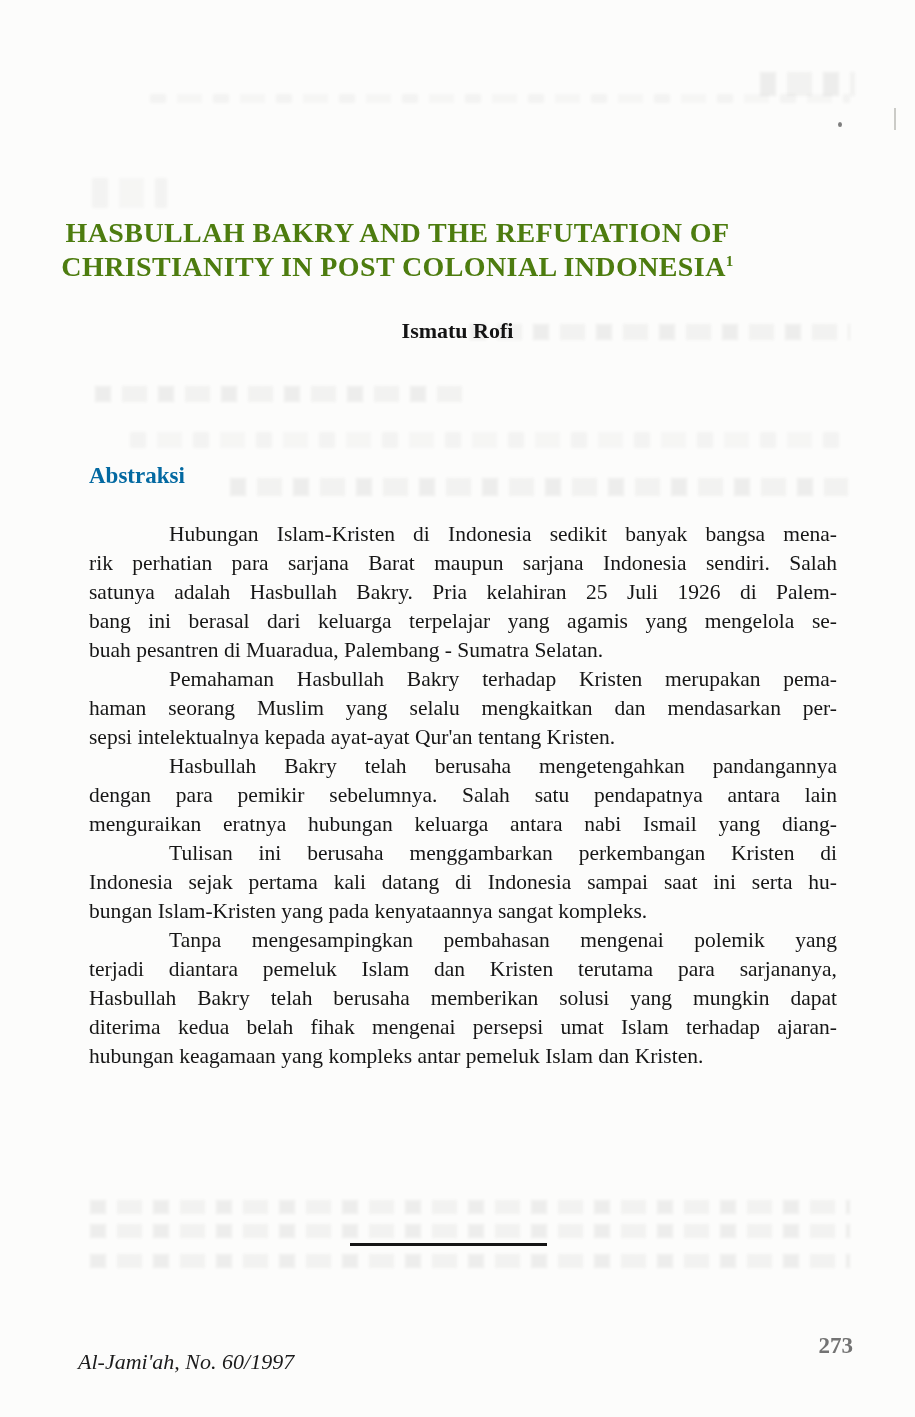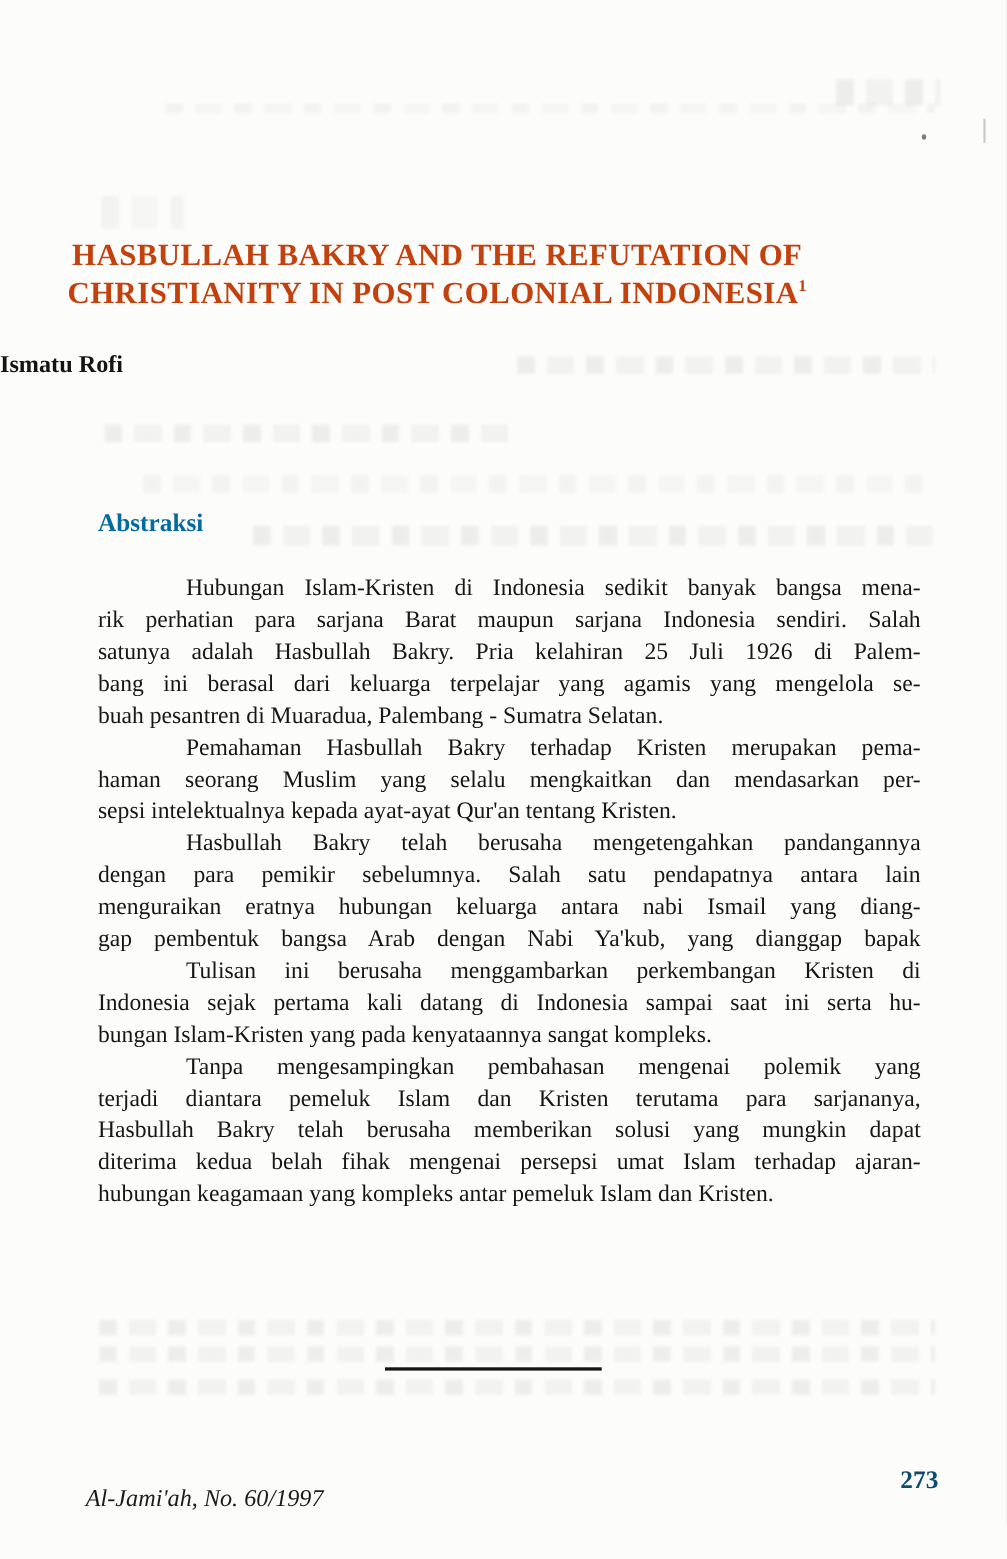--- a/index.html
+++ b/index.html
@@ -24,35 +24,35 @@
     top: 216px;
     left: 0;
     width: 795px;
     margin: 0;
     text-align: center;
     font-family: "Liberation Serif", serif;
     font-size: 28px;
     line-height: 34px;
     font-weight: bold;
     letter-spacing: 0.4px;
-    color: #c2410c;
+    color: #4d7c0f;
   }
   .title sup {
     font-size: 15px;
     vertical-align: super;
     line-height: 0;
   }
 
   
   .author {
     position: absolute;
     top: 318px;
     left: 0;
     width: 915px;
-    text-align: left;
+    text-align: center;
     font-size: 22px;
     font-weight: bold;
     color: #141414;
   }
 
   
   .section-heading {
     position: absolute;
     top: 463px;
     left: 89px;
@@ -100,21 +100,21 @@
     font-size: 22px;
     font-style: italic;
     color: #1b1b1b;
   }
   .footer-pagenum {
     position: absolute;
     top: 1333px;
     right: 62px;
     font-size: 23px;
     font-weight: bold;
-    color: #0c4a6e;
+    color: #737373;
     font-family: Liberation Serif, serif;
   }
 
   
   .ghost {
     position: absolute;
     filter: blur(1.6px);
     background: repeating-linear-gradient(
       90deg,
       rgba(95, 95, 88, 0.20) 0px, rgba(95, 95, 88, 0.20) 16px,
@@ -174,21 +174,20 @@
       </div>
       <div class="para">
         <div class="line first">Pemahaman Hasbullah Bakry terhadap Kristen merupakan pema-</div>
         <div class="line">haman seorang Muslim yang selalu mengkaitkan dan mendasarkan per-</div>
         <div class="line last">sepsi intelektualnya kepada ayat-ayat Qur'an tentang Kristen.</div>
       </div>
       <div class="para">
         <div class="line first">Hasbullah Bakry telah berusaha mengetengahkan pandangannya</div>
         <div class="line">dengan para pemikir sebelumnya. Salah satu pendapatnya antara lain</div>
         <div class="line">menguraikan eratnya hubungan keluarga antara nabi Ismail yang diang-</div>
-        <div class="line">gap pembentuk bangsa Arab dengan Nabi Ya'kub, yang dianggap bapak</div>
       </div>
       <div class="para">
         <div class="line first">Tulisan ini berusaha menggambarkan perkembangan Kristen di</div>
         <div class="line">Indonesia sejak pertama kali datang di Indonesia sampai saat ini serta hu-</div>
         <div class="line last">bungan Islam-Kristen yang pada kenyataannya sangat kompleks.</div>
       </div>
       <div class="para">
         <div class="line first">Tanpa mengesampingkan pembahasan mengenai polemik yang</div>
         <div class="line">terjadi diantara pemeluk Islam dan Kristen terutama para sarjananya,</div>
         <div class="line">Hasbullah Bakry telah berusaha memberikan solusi yang mungkin dapat</div>

